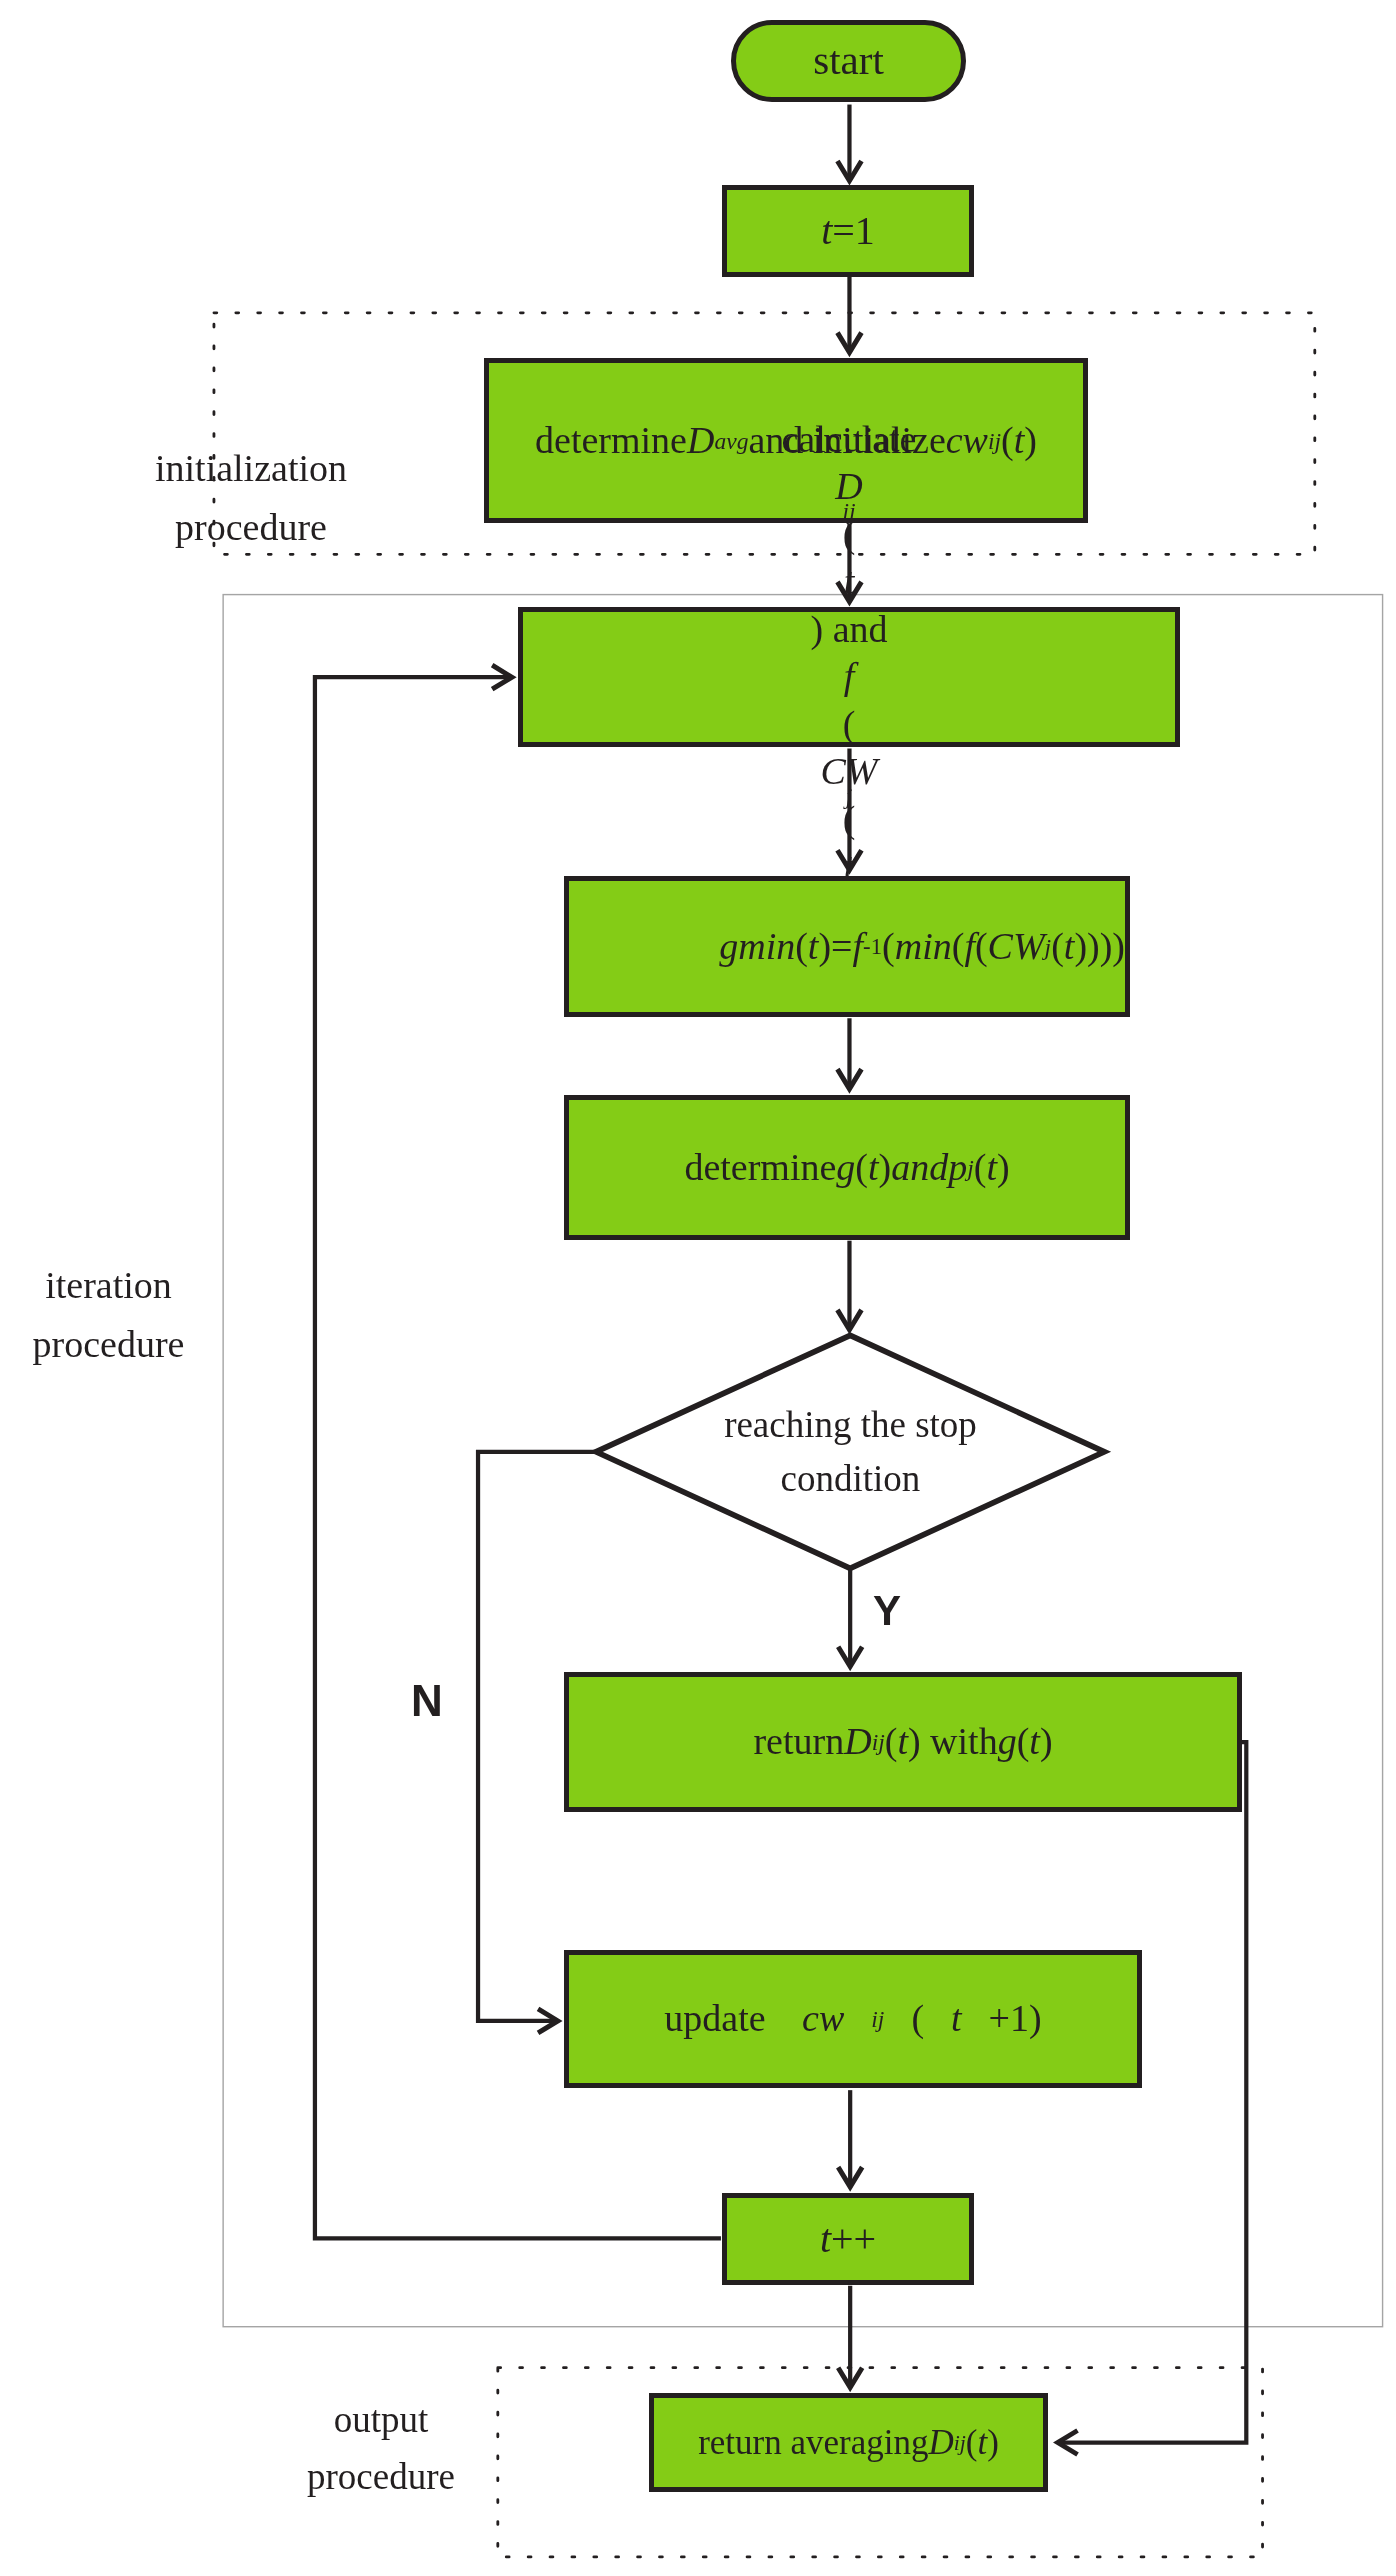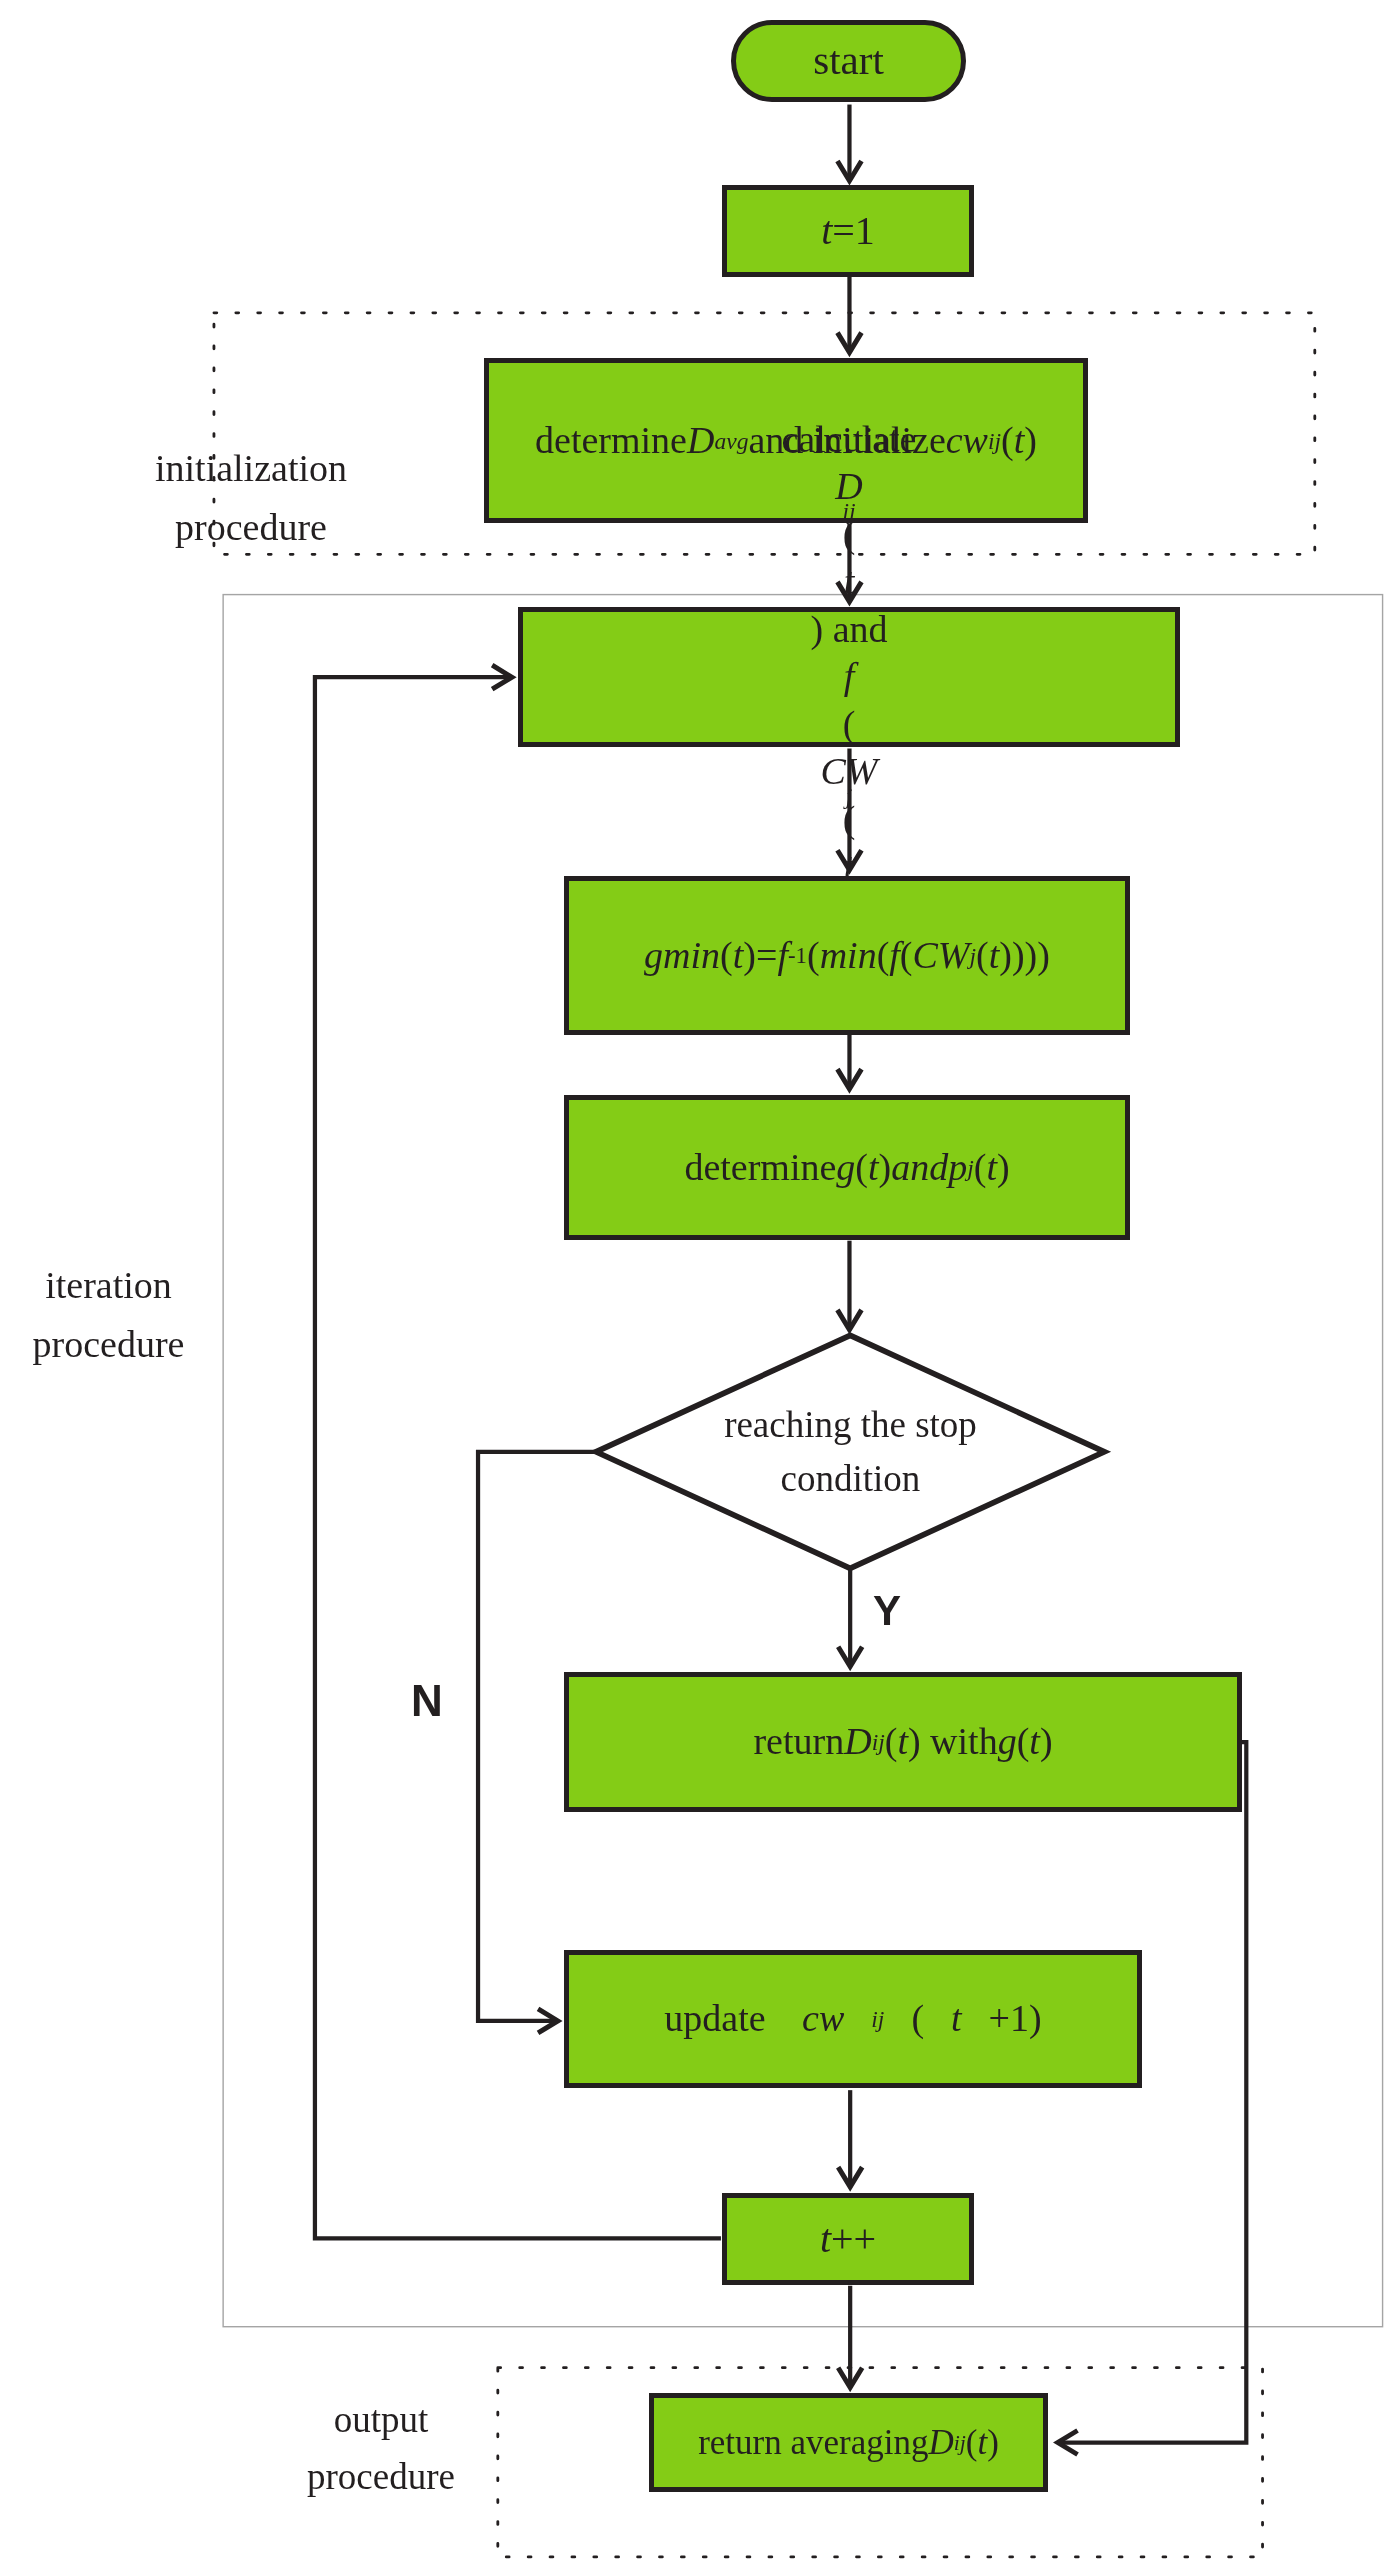--- a/index.html
+++ b/index.html
@@ -108,21 +108,21 @@
 </svg>
 
 <div class="node terminator" style="left:731px; top:20px; width:235px; height:82px;">start</div>
 
 <div class="node small" style="left:722px; top:185px; width:252px; height:92px;"><i>t</i>=1</div>
 
 <div class="node" style="left:484px; top:358px; width:604px; height:165px;">determine <i>D</i><sub><i>avg</i></sub> and initialize <i>cw</i><sub><i>ij</i></sub>(<i>t</i>)</div>
 
 <div class="node" style="left:518px; top:607px; width:662px; height:140px;flex-direction:column;">calculate <i>D</i><sub><i>ij</i></sub>(<i>t</i>) and <i>f</i>(<i>CW</i><sub><i>j</i></sub>(<i>t</i>))</div>
 
-<div class="node" style="left:564px; top:876px; width:566px; height:159px;"><i>gmin</i>(<i>t</i>)=<i>f</i><sup>-1</sup>(<i>min</i>(<i>f</i>(<i>CW</i><sub><i>j</i></sub>(<i>t</i>))))</div>
+<div class="node" style="left:564px; top:876px; width:566px; height:141px;justify-content:flex-end;"><i>gmin</i>(<i>t</i>)=<i>f</i><sup>-1</sup>(<i>min</i>(<i>f</i>(<i>CW</i><sub><i>j</i></sub>(<i>t</i>))))</div>
 
 <div class="node" style="left:564px; top:1095px; width:566px; height:145px;">determine <i>g</i>(<i>t</i>) <i>and</i> <i>p</i><sub><i>j</i></sub>(<i>t</i>)</div>
 
 <div class="diamond-text" style="left:667px; top:1388px; width:367px; height:127px;">reaching the stop<br>condition</div>
 
 <div class="node" style="left:564px; top:1672px; width:678px; height:140px;">return <i>D</i><sub><i>ij</i></sub>(<i>t</i>) with <i>g</i>(<i>t</i>)</div>
 
 <div class="node" style="left:564px; top:1950px; width:578px; height:138px;gap:27px;">update&nbsp; <i>cw</i><sub><i>ij</i></sub>(<i>t</i>+1)</div>
 
 <div class="node small" style="left:722px; top:2193px; width:252px; height:92px;"><i>t</i>++</div>

